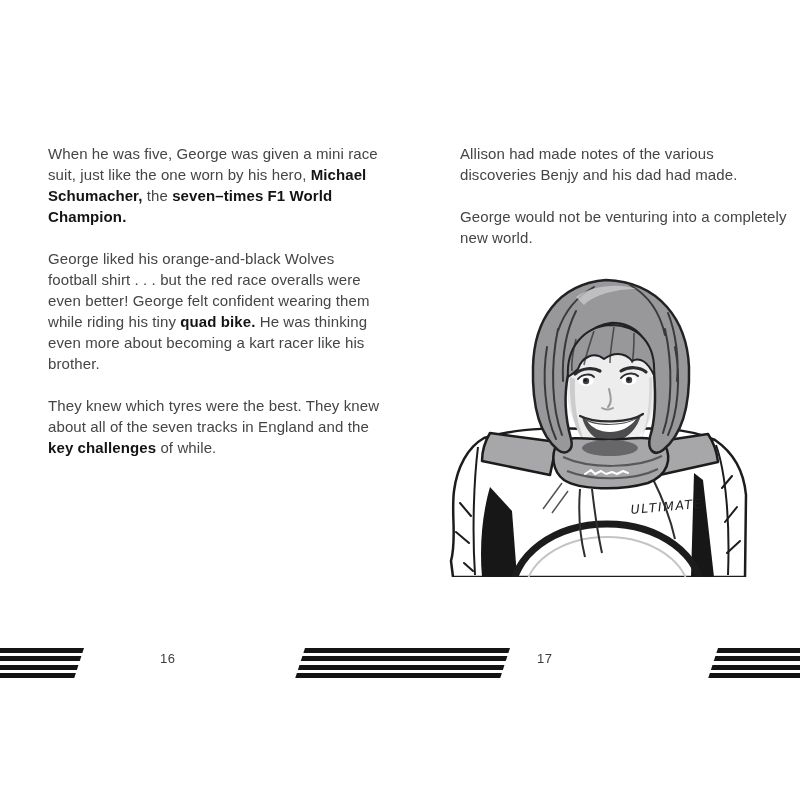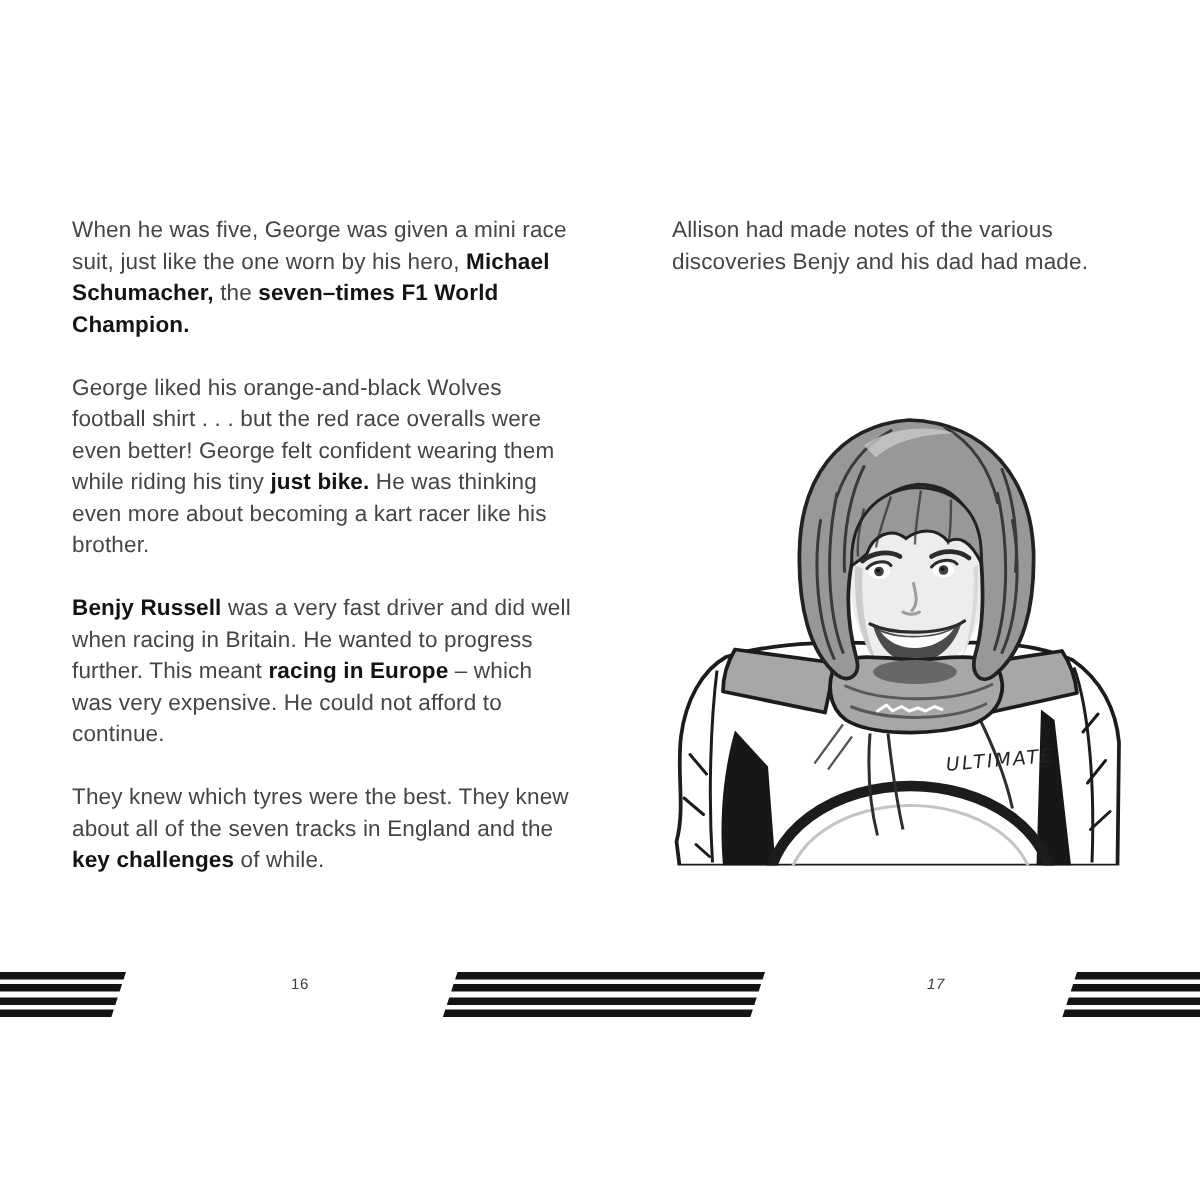--- a/index.html
+++ b/index.html
@@ -4,47 +4,47 @@
 <style>
   html,body{margin:0;padding:0;}
   body{
     width:800px;height:800px;overflow:hidden;
     background:var(--paper,#fff);
     font-family:"Liberation Sans","DejaVu Sans",sans-serif;
   }
   .spread{position:relative;width:800px;height:800px;background:var(--paper,#fff);overflow:hidden;}
   .text-col{position:absolute;top:143px;font-size:15px;line-height:21px;color:var(--text,#454545);letter-spacing:.1px;}
   .text-col.left{left:48px;width:334px;}
-  .text-col.right{left:448px;width:332px;}
+  .text-col.right{left:460px;width:332px;}
   .text-col p{margin:0 0 21px 0;}
   .text-col strong{font-weight:700;color:var(--bold,#141414);}
   .illustration{position:absolute;left:443px;top:277px;width:312px;height:300px;}
   .stripes{position:absolute;top:648px;height:30px;display:flex;flex-direction:column;justify-content:space-between;transform:skewX(-18deg);transform-origin:top left;}
   .stripes .bar{height:4.6px;background:var(--stripe,#141414);}
   .stripes.s-left{left:-16px;width:100px;}
   .stripes.s-center{left:305px;width:205px;}
   .stripes.s-right{left:718px;width:100px;}
-  .page-number{position:absolute;top:651px;width:80px;text-align:center;font-size:10px;color:var(--pagenum,#3d3d3d);letter-spacing:.5px;}
+  .page-number{position:absolute;top:651px;width:80px;font-size:13px;color:var(--pagenum,#3d3d3d);letter-spacing:.5px;}
   .page-number.n-left{left:160px;}
-  .page-number.n-right{left:584px;font-style:italic;}
+  .page-number.n-right{left:537px;}
 </style>
 </head>
 <body>
 
 <div class="spread">
 
   <div class="text-col left">
       <p><span>When he was five, George was given a mini race suit, just like the one worn by his hero, </span><strong>Michael Schumacher,</strong><span> the </span><strong>seven–times F1 World Champion.</strong></p>
-      <p><span>George liked his orange-and-black Wolves football shirt . . . but the red race overalls were even better! George felt confident wearing them while riding his tiny </span><strong>just bike.</strong><span> He was thinking even more about becoming a kart racer like his brother.</span></p>
-      <p><strong>Benjy Russell</strong><span> was a very fast driver and did well when racing in Britain. He wanted to progress further. This meant </span><strong>racing in Europe</strong><span> – which was very expensive. He could not afford to continue.</span></p>
+      <p><span>George liked his orange-and-black Wolves football shirt . . . but the red race overalls were even better! George felt confident wearing them while riding his tiny </span><strong>quad bike.</strong><span> He was thinking even more about becoming a kart racer like his brother.</span></p>
       <p><span>They knew which tyres were the best. They knew about all of the seven tracks in England and the </span><strong>key challenges</strong><span> of while.</span></p>
     </div>
 
   <div class="text-col right">
       <p><span>Allison had made notes of the various discoveries Benjy and his dad had made.</span></p>
+      <p><span>George would not be venturing into a completely new world.</span></p>
     </div>
 
   <div class="illustration">
     <svg viewBox="0 0 310 300" width="312" height="300">
 
       <path d="M40,161 C24,170 13,190 10,214 C7,238 13,262 7,284 L9,300 L301,300 L302,218 C300,196 290,176 271,163 C245,151 205,149 166,154 C120,149 72,151 40,161 Z" fill="#ffffff" stroke="#1c1c1c" stroke-width="2.5" stroke-linejoin="round"></path>
       <path d="M16,226 l11,13 M12,255 l13,11 M20,286 l9,8 M293,230 l-12,15 M296,264 l-13,12 M288,199 l-10,12" stroke="#1c1c1c" stroke-width="2" fill="none" stroke-linecap="round"></path>
       <path d="M34,170 C30,202 28,252 31,298 M272,168 C282,196 286,246 284,298" stroke="#1c1c1c" stroke-width="2" fill="none"></path>
 
       <path d="M46,210 L68,234 L73,300 L38,300 C35,266 39,234 46,210 Z" fill="#171717"></path>

